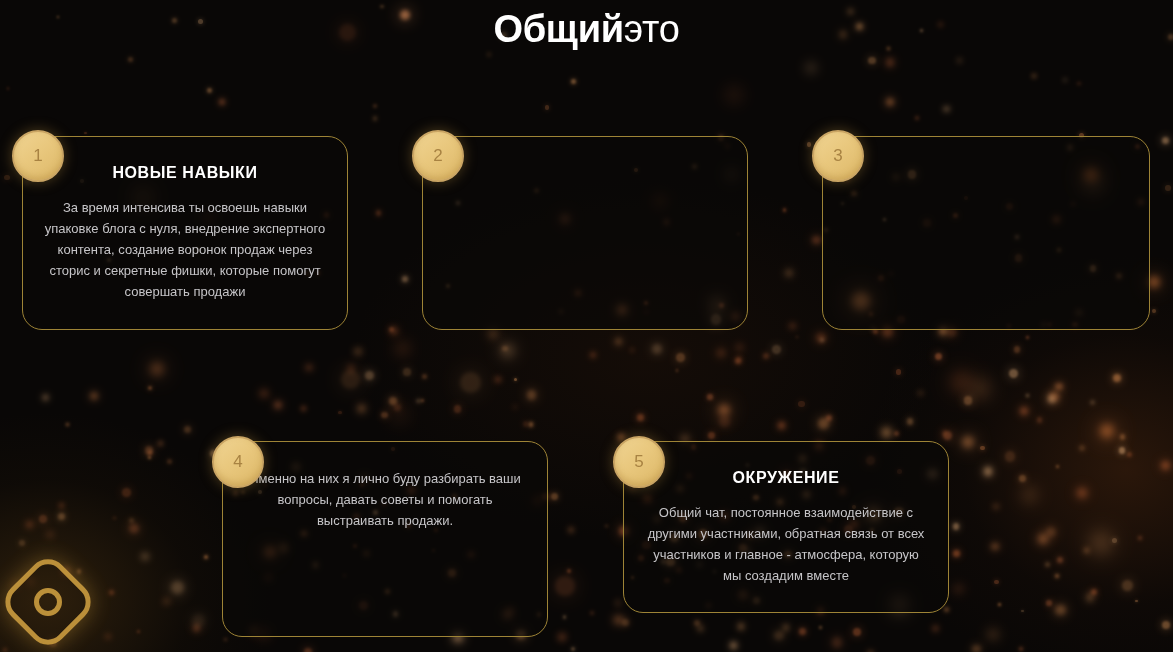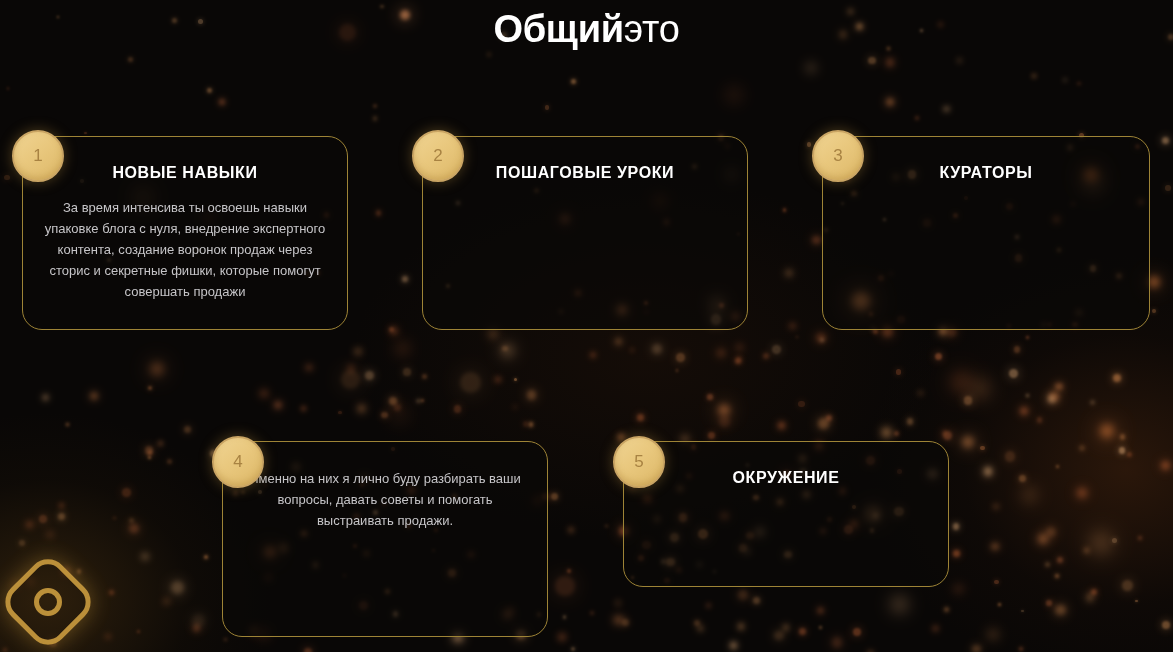--- a/index.html
+++ b/index.html
@@ -540,48 +540,47 @@
       <div class="card-title">НОВЫЕ НАВЫКИ</div>
       <div class="card-body">За время интенсива ты освоешь навыки упаковке блога с нуля, внедрение экспертного контента, создание воронок продаж через сторис и секретные фишки, которые помогут совершать продажи</div>
     </div>
   </div>
   <div class="badge" style="left:12px; top:130px;">
     <span class="badge-num">1</span>
   </div>
 
   <div class="card" style="left:422px; top:136px; width:326px; height:194px;">
     <div class="card-inner">
-      <div class="card-title">ПОШАГОВЫЕ УРОКИ</div>
     </div>
   </div>
   <div class="badge" style="left:412px; top:130px;">
     <span class="badge-num">2</span>
   </div>
 
   <div class="card" style="left:822px; top:136px; width:328px; height:194px;">
     <div class="card-inner">
-      <div class="card-title">КУРАТОРЫ</div>
     </div>
   </div>
   <div class="badge" style="left:812px; top:130px;">
     <span class="badge-num">3</span>
   </div>
 
   <div class="card" style="left:222px; top:441px; width:326px; height:196px;">
     <div class="card-inner">
       <div class="card-body">Именно на них я лично буду разбирать ваши вопросы, давать советы и помогать выстраивать продажи.</div>
     </div>
   </div>
   <div class="badge" style="left:212px; top:436px;">
     <span class="badge-num">4</span>
   </div>
 
-  <div class="card" style="left:623px; top:441px; width:326px; height:146px;">
+  <div class="card" style="left:623px; top:441px; width:326px; height:172px;">
     <div class="card-inner">
       <div class="card-title">ОКРУЖЕНИЕ</div>
+      <div class="card-body">Общий чат, постоянное взаимодействие с другими участниками, обратная связь от всех участников и главное - атмосфера, которую мы создадим вместе</div>
     </div>
   </div>
   <div class="badge" style="left:613px; top:436px;">
     <span class="badge-num">5</span>
   </div>
 
   <div class="logo">
     <div class="logo-outer"></div>
     <div class="logo-inner"></div>
   </div>

